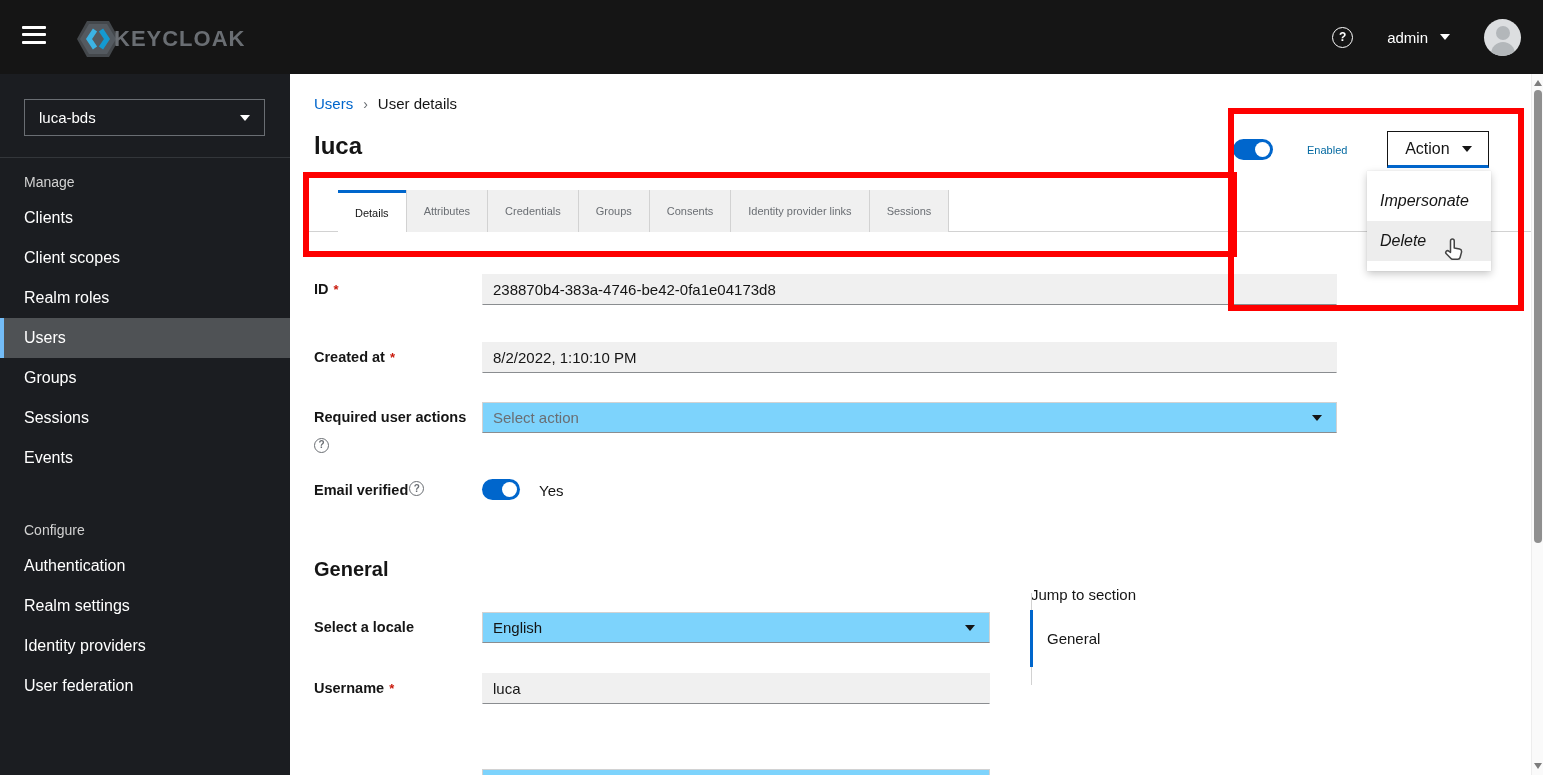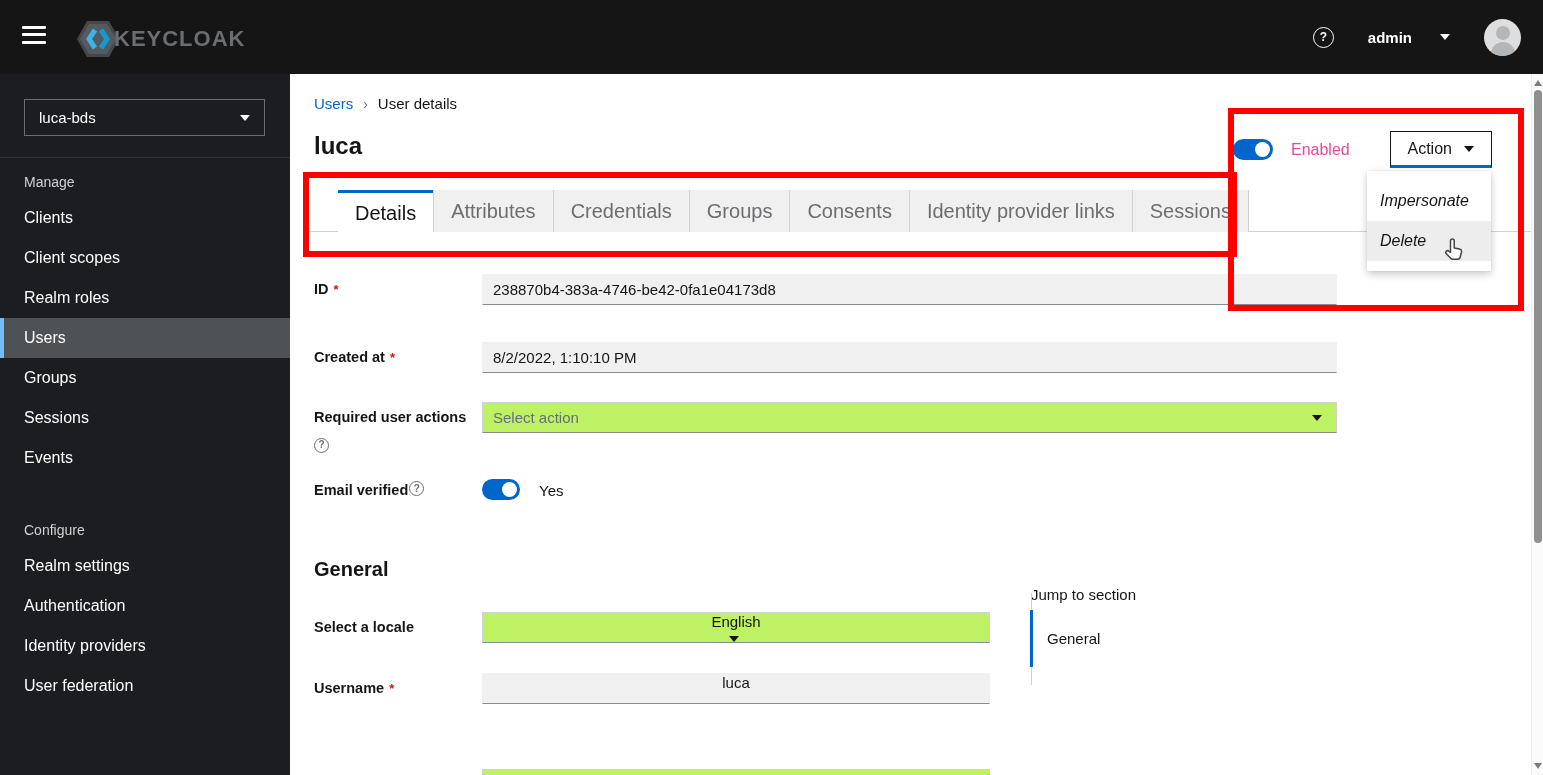--- a/index.html
+++ b/index.html
@@ -15,22 +15,22 @@
   .hamburger span { display:block; width:24px; height:3px; background:#fff;
     border-radius:1px; margin:0 0 4.5px 0; }
   .brand { position:absolute; left:76px; top:20px; display:flex; align-items:center; }
   .brand-text { color:#6a6e73; font-size:22px; font-weight:bold; letter-spacing:1px;
     margin-left:-6px; }
   .masthead-right { position:absolute; right:22px; top:0; height:74px;
     display:flex; align-items:center; gap:34px; }
   .help-btn { width:21px; height:21px; border:1.6px solid #fff; border-radius:50%;
     background:transparent; color:#fff; font-size:12px; font-weight:bold;
     display:flex; align-items:center; justify-content:center; cursor:pointer; }
-  .user-menu { display:flex; align-items:center; gap:28px; background:transparent;
-    border:0; color:#fff; font-size:15px; cursor:pointer;font-weight:bold; }
+  .user-menu { display:flex; align-items:center; gap:12px; background:transparent;
+    border:0; color:#fff; font-size:15px; cursor:pointer; }
   .caret { width:0; height:0; border-left:5px solid transparent;
     border-right:5px solid transparent; border-top:6px solid currentColor; display:inline-block; }
   .avatar { width:37px; height:37px; border-radius:50%; background:#dcdee0;
     position:relative; overflow:hidden; }
   .avatar .head { position:absolute; left:11.5px; top:7px; width:14px; height:14px;
     border-radius:50%; background:#b3b7ba; }
   .avatar .body { position:absolute; left:6.5px; top:23px; width:24px; height:16px;
     border-radius:12px 12px 0 0; background:#b3b7ba; }
 
   
@@ -60,53 +60,53 @@
   .page-title { position:absolute; left:24px; top:58px; font-size:24px;
     font-weight:600; color:#151515; }
 
   .header-controls { position:absolute; left:943px; top:57px; height:37px;
     display:flex; align-items:center; }
   .switch { position:relative; width:40px; height:21px; border-radius:11px;
     background:#0066cc; cursor:pointer; flex:0 0 auto; }
   .switch .knob { position:absolute; top:3px; width:15px; height:15px;
     border-radius:50%; background:#fff; }
   .switch.on .knob { right:3px; }
-  .switch-label { margin-left:18px; font-size:16px; color:#ec4899; }
+  .switch-label { margin-left:34px; font-size:11px; color:#0369a1; }
   .action-btn { margin-left:40px; width:102px; height:37px; background:#fff;
     border:1px solid #151515; border-bottom:3px solid #0066cc; color:#151515;
     font-size:16px; display:flex; align-items:center; justify-content:center;
     gap:12px; cursor:pointer; }
 
   
   .tabs { position:absolute; left:17px; top:116px; width:1224px; height:42px;
     border-bottom:1px solid #d2d2d2; display:flex; padding-left:31px; }
   .tab { height:42px; padding:12px 17px; display:flex; align-items:center;
-    font-size:20px; color:#6a6e73; background:#f0f0f0; border-right:1px solid #d2d2d2;
+    font-size:11px; color:#6a6e73; background:#f0f0f0; border-right:1px solid #d2d2d2;
     cursor:pointer; white-space:nowrap; }
   .tab:nth-child(2) { border-left:1px solid #d2d2d2; }
   .tab.active { background:#fff; color:#151515; border-top:3px solid #0066cc;
     border-right:0; height:43px; position:relative; z-index:2; }
 
   
   .row { position:absolute; left:24px; display:flex; }
   .row-label { width:168px; padding-top:6px; font-size:14.5px; font-weight:600;
     color:#151515; line-height:18px; }
   .req { color:#c9190b; margin-left:5px; font-size:13px; }
   .help-icon { display:inline-flex; width:15px; height:15px; border:1px solid #6a6e73;
     border-radius:50%; color:#6a6e73; font-size:10px; align-items:center;
     justify-content:center; cursor:pointer; }
   .field { height:31px; display:flex; align-items:center; padding:0 10px;
     font-size:15px; color:#151515; }
   .readonly { width:855px; background:#f0f0f0; border:1px solid #f0f0f0;
     border-bottom:1px solid #8a8d90; }
-  .editable { background:#bef264; border:1px solid #d2d2d2; border-bottom:1px solid #8a8d90; }
+  .editable { background:#7dd3fc; border:1px solid #d2d2d2; border-bottom:1px solid #8a8d90; }
   .select { justify-content:space-between; cursor:pointer; }
   .select .caret { color:#151515; margin-right:4px; }
   .placeholder { color:#6a6e73; }
-  .w855 { width:855px; } .w508 { width:508px;flex-direction:column; }
+  .w855 { width:855px; } .w508 { width:508px; }
   .section-heading { position:absolute; left:24px; top:484px; font-size:20px;
     font-weight:600; color:#151515; }
   .toggle-row-label { display:flex; gap:1px; align-items:flex-start; }
   .yes-label { margin-left:19px; font-size:15px; color:#151515; padding-top:1px; }
 
   
   .dropdown-menu { position:absolute; left:1077px; top:97px; width:124px;
     background:#fff; padding:10px 0; box-shadow:0 3px 8px rgba(3,3,3,0.22),
     0 0 1px rgba(3,3,3,0.12); z-index:50; }
   .menu-item { height:40px; display:flex; align-items:center; padding:0 13px;
@@ -185,22 +185,22 @@
       <div class="nav-section-title">Manage</div>
       <a class="nav-item">Clients</a>
       <a class="nav-item">Client scopes</a>
       <a class="nav-item">Realm roles</a>
       <a class="nav-item active">Users</a>
       <a class="nav-item">Groups</a>
       <a class="nav-item">Sessions</a>
       <a class="nav-item">Events</a>
       <div class="nav-gap"></div>
       <div class="nav-section-title">Configure</div>
+      <a class="nav-item">Authentication</a>
       <a class="nav-item">Realm settings</a>
-      <a class="nav-item">Authentication</a>
       <a class="nav-item">Identity providers</a>
       <a class="nav-item">User federation</a>
     </nav>
   </aside>
 
   <main class="content">
 
     <nav class="breadcrumb">
       <a>Users</a>
       <span class="bc-sep">›</span>

